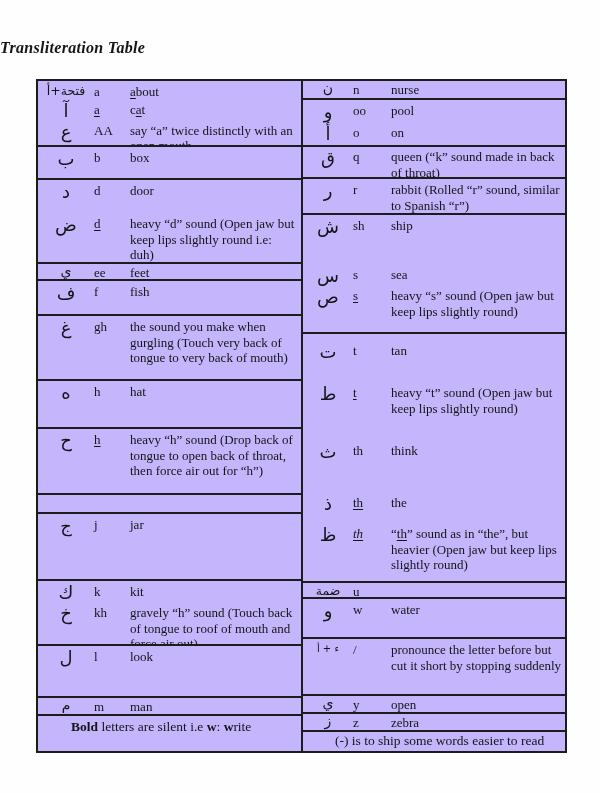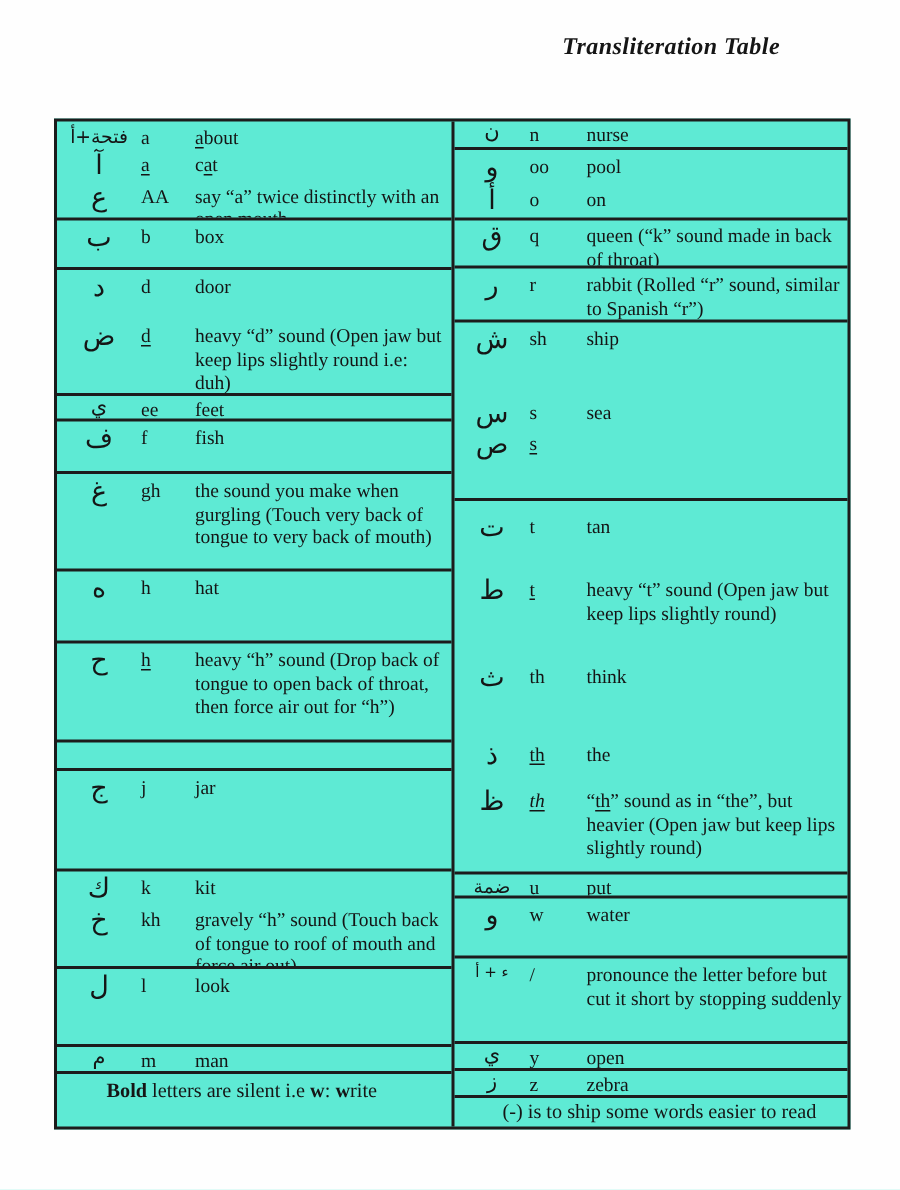--- a/index.html
+++ b/index.html
@@ -1,26 +1,26 @@
 <!DOCTYPE html>
 <html><head>
 <meta charset="utf-8">
 <style>
   html,body{margin:0;padding:0;background:#fff;}
   .page{
     position:relative;width:600px;height:793px;background:#fefefe;
     font-family:"Liberation Serif", serif;color:#151515;overflow:hidden;
   }
   .title{
-    position:absolute;top:23px;left:0;width:520px;text-align:right;
+    position:absolute;top:39px;left:0;width:520px;text-align:left;
     font-size:16px;font-weight:bold;font-style:italic;letter-spacing:.3px;
   }
   .doc-table{
     position:absolute;left:36px;top:79px;width:531px;height:674px;
-    border:2px solid #1c1c1c;box-sizing:border-box;display:flex;background:#5eead4;
+    border:2px solid #1c1c1c;box-sizing:border-box;display:flex;background:#c4b5fd;
   }
   .col{box-sizing:border-box;height:100%;}
   .col.left{width:265px;border-right:2px solid #1c1c1c;--ac:56px;--tc:36px;}
   .col.right{flex:1;--ac:50px;--tc:38px;}
   .cell{
     box-sizing:border-box;border-bottom:2px solid #1c1c1c;overflow:hidden;
     padding-top:2px;
   }
   .cell:last-child{border-bottom:none;margin-left:28px;}
   .entry{display:grid;grid-template-columns:var(--ac) var(--tc) 1fr;}
@@ -226,20 +226,21 @@
             <span class="desc"><span>ship</span></span>
           </div>
           <div class="entry">
             <span class="ar">س</span>
             <span class="tr">s</span>
             <span class="desc"><span>sea</span></span>
           </div>
           <div class="entry">
             <span class="ar">ص</span>
             <span class="tr ul">s</span>
+            <span class="desc"><span>heavy “s” sound (Open jaw but keep lips slightly round)</span></span>
           </div>
         </div>
         <div class="cell" data-cell="R6">
           <div class="entry">
             <span class="ar">ت</span>
             <span class="tr">t</span>
             <span class="desc"><span>tan</span></span>
           </div>
           <div class="entry">
             <span class="ar">ط</span>
@@ -259,21 +260,20 @@
           <div class="entry">
             <span class="ar">ظ</span>
             <span class="tr ul it">th</span>
             <span class="desc"><span>“</span><span class="ul">th</span><span>” sound as in “the”, but heavier (Open jaw but keep lips slightly round)</span></span>
           </div>
         </div>
         <div class="cell" data-cell="R7">
           <div class="entry">
             <span class="ar sm">ضمة</span>
             <span class="tr">u</span>
-            <span class="desc"><span>put</span></span>
           </div>
         </div>
         <div class="cell" data-cell="R8">
           <div class="entry">
             <span class="ar">و</span>
             <span class="tr">w</span>
             <span class="desc"><span>water</span></span>
           </div>
         </div>
         <div class="cell" data-cell="R9">

